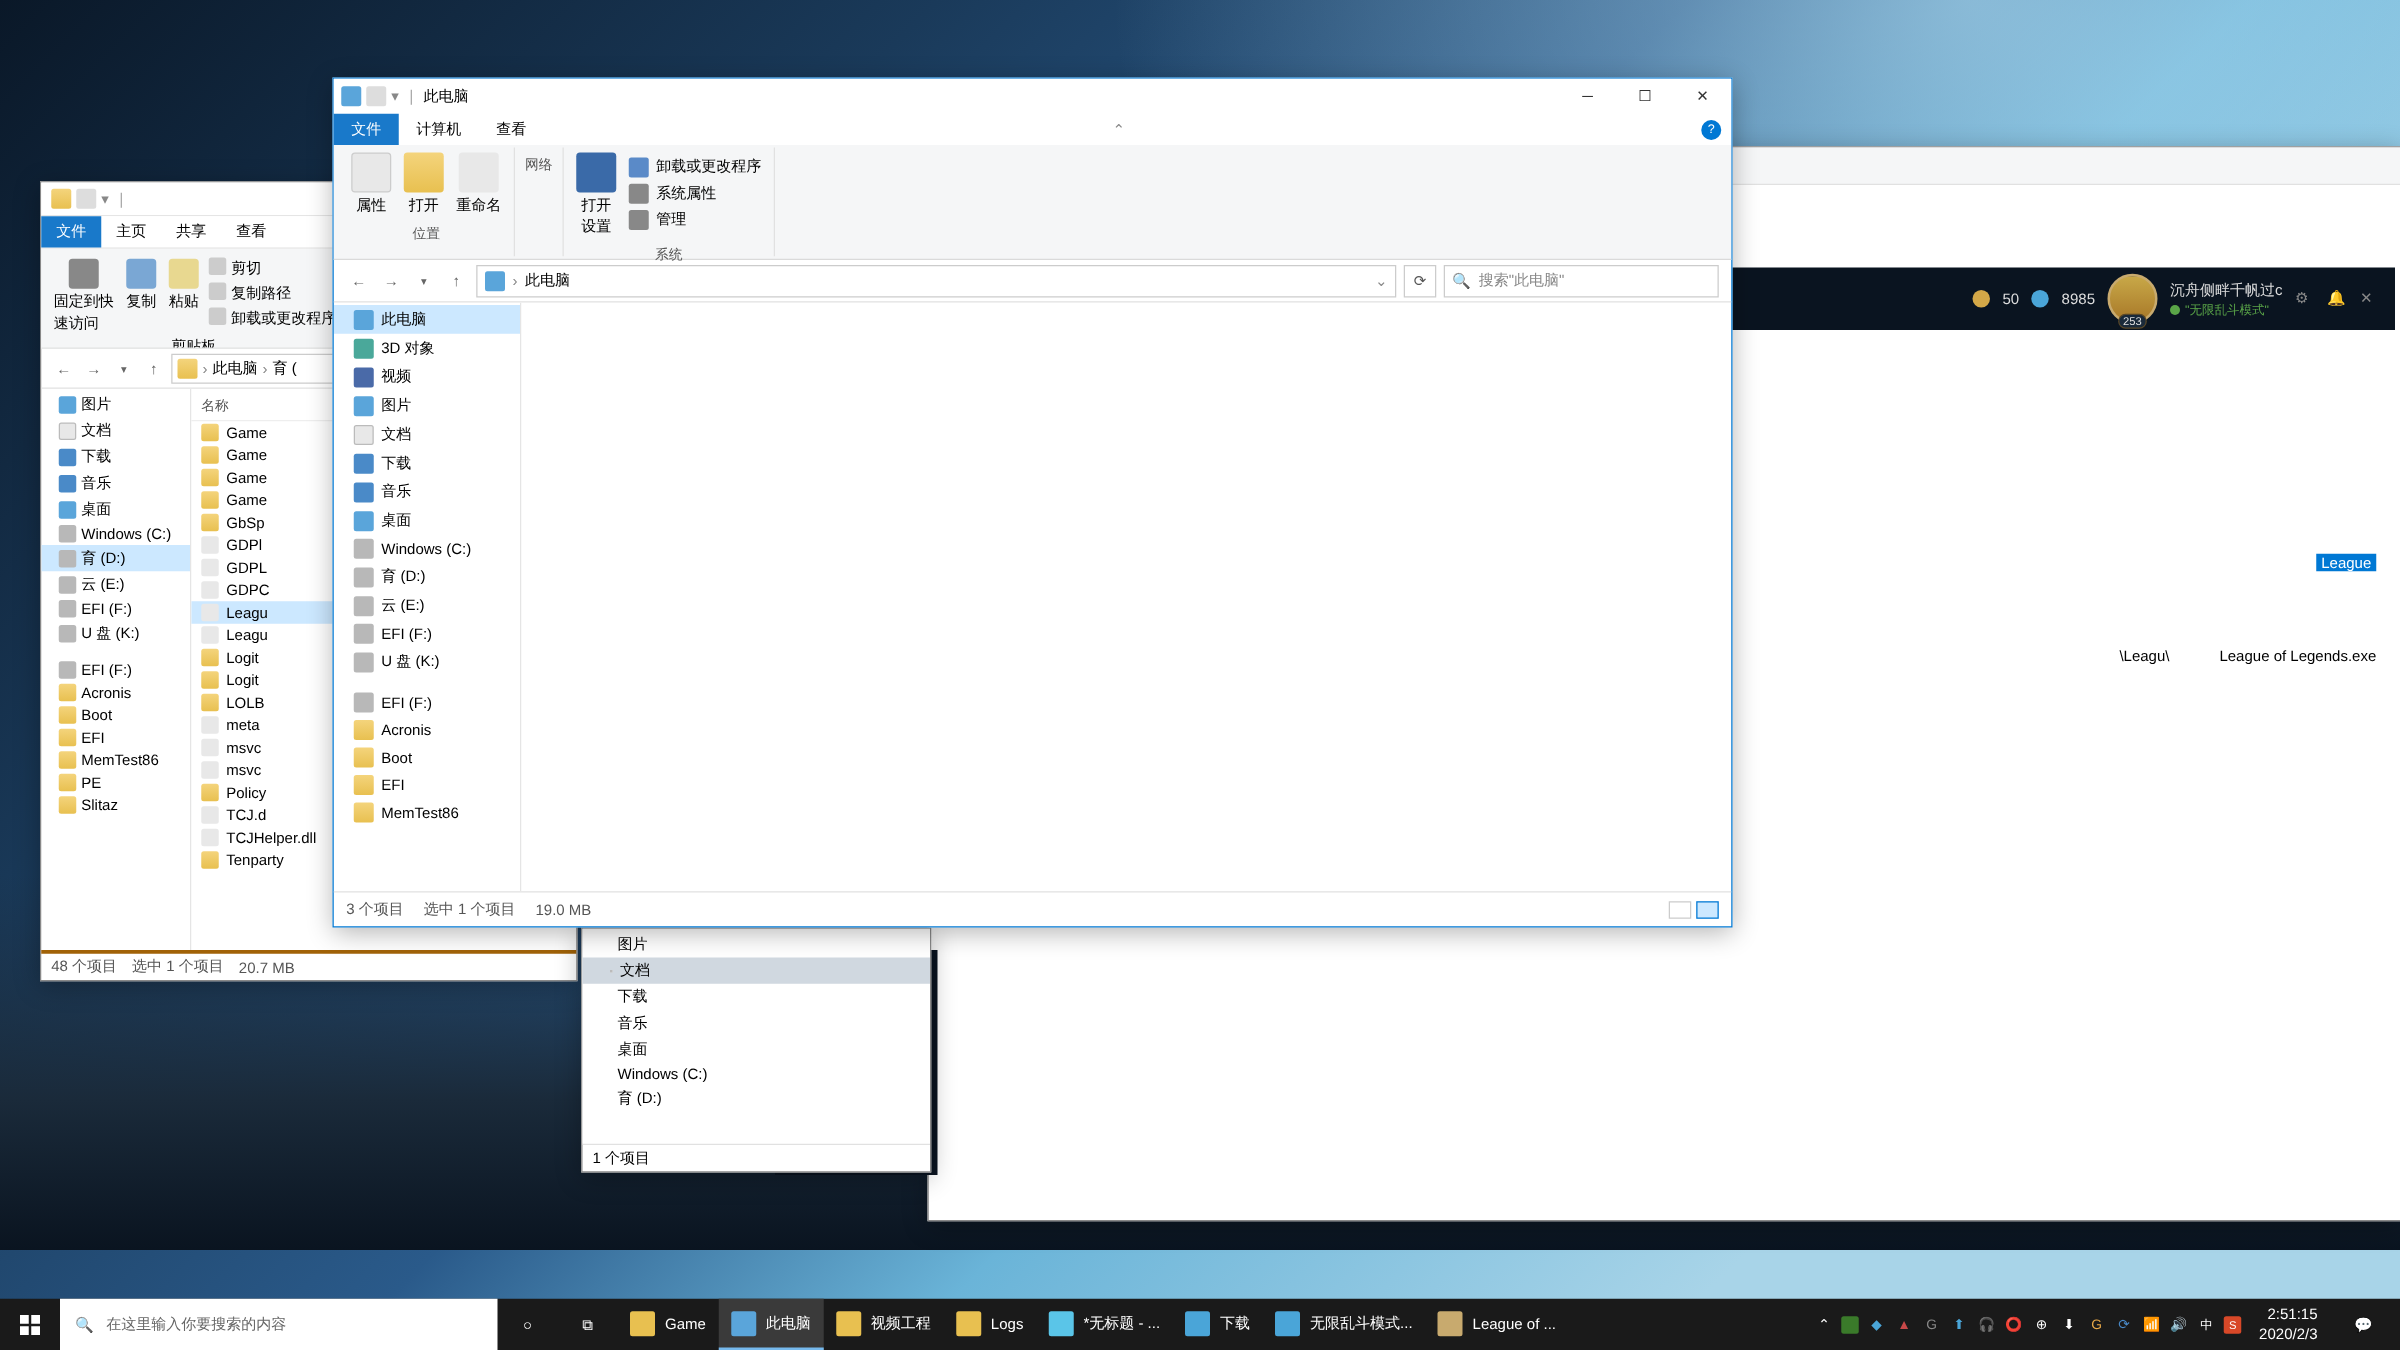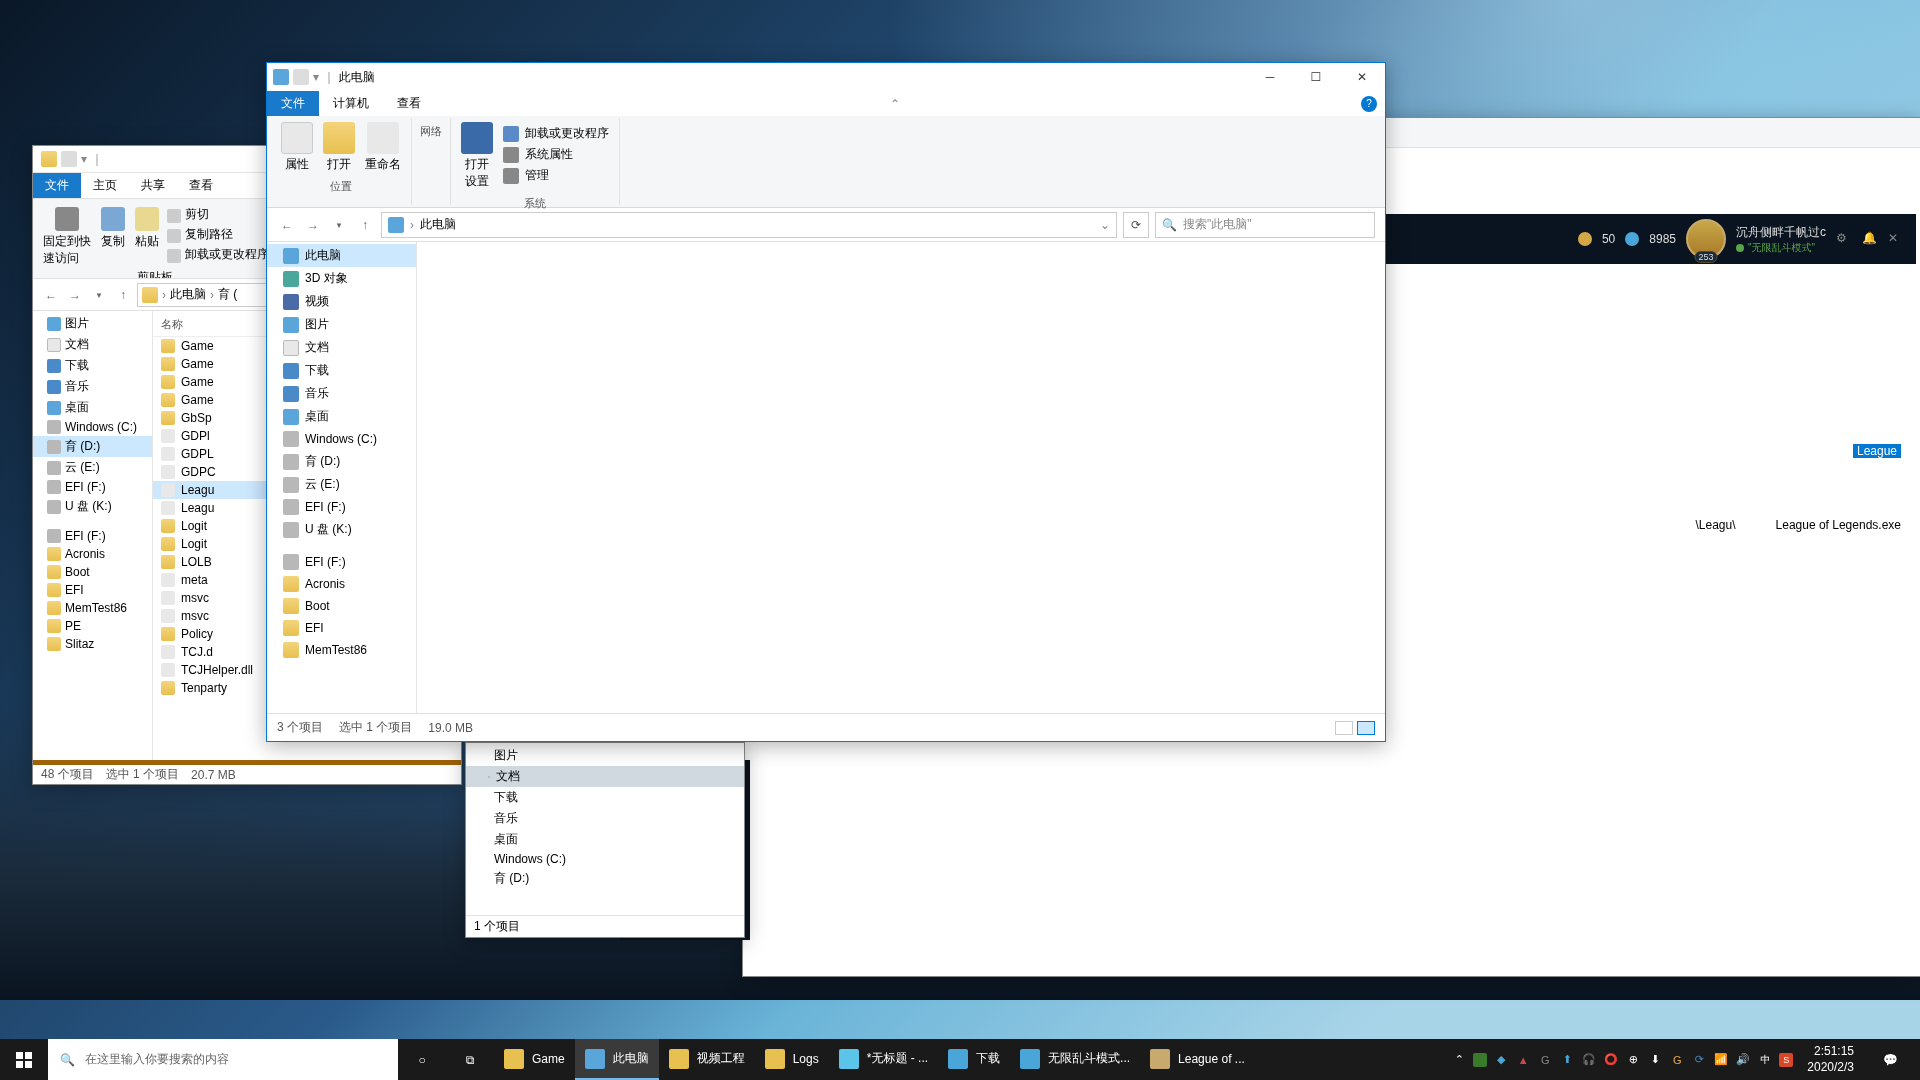--- a/index.html
+++ b/index.html
@@ -19,41 +19,41 @@
 .tico.fold { background:linear-gradient(#f4d47c,#e8c050); }
 .tabbar { display:flex; background:#fff; border-bottom:1px solid #e1e1e1; }
 .tab { padding:4px 12px; cursor:pointer; }
 .tab.active { background:#1979ca; color:#fff; }
 .ribbon1 { height:80px; background:#f5f6f7; border-bottom:1px solid #e1e1e1; display:flex; padding:4px 0; overflow:hidden; }
 .ribgroup { display:flex; flex-direction:column; align-items:center; justify-content:space-between; padding:2px 6px; border-right:1px solid #e1e1e1; font-size:11px; }
 .ribitems { display:flex; gap:2px; }
 .ribitem { display:flex; flex-direction:column; align-items:center; gap:2px; padding:2px 4px; font-size:11px; }
 .ribitem .ico { width:24px; height:24px; background:#7aa7d4; border-radius:3px; }
 .ribsmall { display:flex; flex-direction:column; gap:1px; font-size:11px; }
-.ribsmall div { display:flex; align-items:flex-end; gap:4px; padding:1px 2px; }
+.ribsmall div { display:flex; align-items:flex-start; gap:4px; padding:1px 2px; }
 .ribsmall .sico { width:14px; height:14px; background:#ccc; border-radius:2px; }
 .addrbar { height:32px; display:flex; align-items:center; gap:4px; padding:0 8px; border-bottom:1px solid #e1e1e1; }
 .navbtn { width:20px; height:20px; display:flex; align-items:center; justify-content:center; color:#666; cursor:pointer; }
 .addr { flex:1; height:24px; border:1px solid #ccc; display:flex; align-items:center; padding:0 4px; gap:4px; }
 .addr .fico { width:16px; height:16px; background:linear-gradient(#f4d47c,#e8c050); border-radius:2px; }
 .w1-body { flex:1; display:flex; overflow:hidden; }
 .w1-tree { width:120px; border-right:1px solid #e5e5e5; overflow:hidden; padding:2px 0; }
 .tnode { display:flex; align-items:center; gap:4px; padding:2px 4px 2px 14px; font-size:11.5px; white-space:nowrap; cursor:pointer; }
 .tnode.sel { background:#cce8ff; }
 .tnode .ti { width:14px; height:14px; background:#e8c050; border-radius:2px; flex-shrink:0; }
 .tnode .ti.drive { background:#b8b8b8; }
 .tnode .ti.pic { background:#5aa5da; }
 .tnode .ti.folder { background:linear-gradient(#f4d47c,#e8c050); }
 .w1-list { flex:1; overflow:hidden; padding:2px 0; }
 .lhead { font-size:11px; color:#555; padding:4px 8px; border-bottom:1px solid #eee; }
 .litem { display:flex; align-items:center; gap:6px; padding:2px 8px; font-size:11.5px; cursor:pointer; }
 .litem.sel { background:#cce8ff; }
 .litem .li { width:14px; height:14px; background:#e8e8e8; border-radius:2px; flex-shrink:0; }
 .litem .li.folder { background:linear-gradient(#f4d47c,#e8c050); }
-.w1-status { height:24px; border-top:5px solid #a16207; display:flex; align-items:center; padding:0 8px; gap:12px; font-size:11px; color:#555; }
+.w1-status { height:24px; border-top:3px solid #a16207; display:flex; align-items:center; padding:0 8px; gap:12px; font-size:11px; color:#555; }
 
 
 .w2 { left:266px; top:62px; width:1120px; height:680px; z-index:20; }
 .w2-title { height:28px; background:#fff; display:flex; align-items:center; justify-content:space-between; border-bottom:0; }
 .w2-title-left { display:flex; align-items:center; gap:4px; padding-left:6px; }
 .winbtns { display:flex; }
 .winbtn { width:46px; height:28px; display:flex; align-items:center; justify-content:center; color:#333; cursor:pointer; }
 .tabbar2 { display:flex; background:#fff; align-items:center; }
 .tab2 { padding:4px 14px; font-size:12px; cursor:pointer; }
 .tab2.active { background:#1979ca; color:#fff; }

